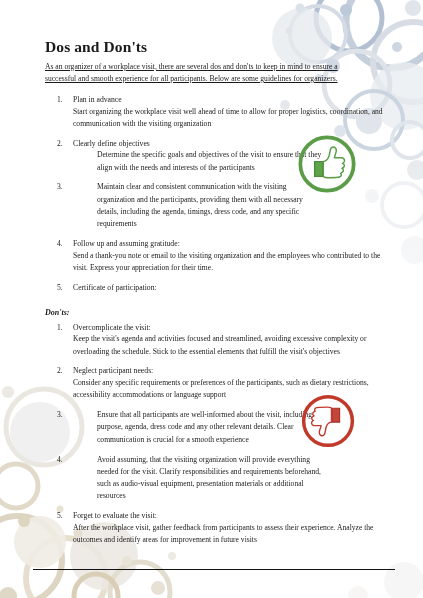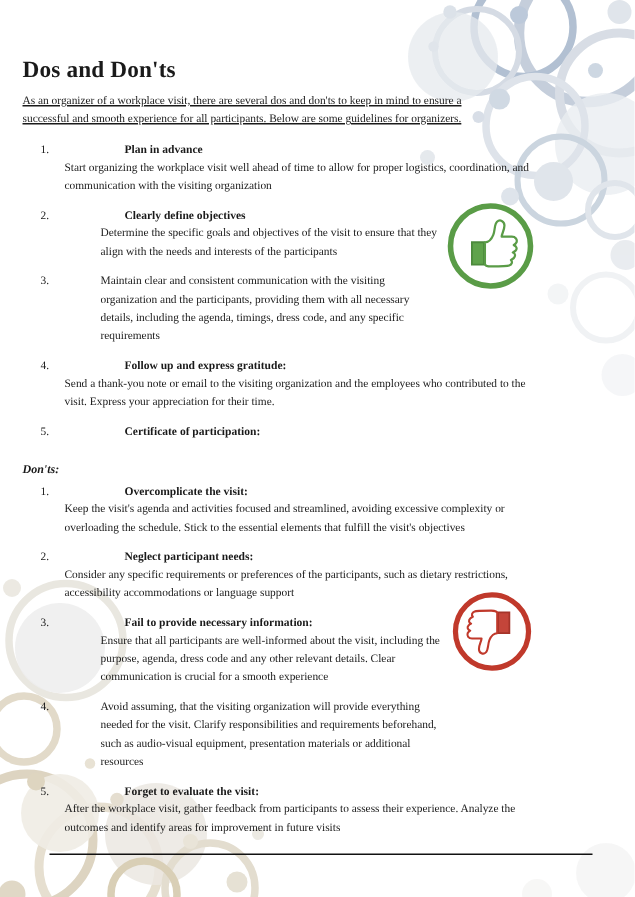--- a/index.html
+++ b/index.html
@@ -24,21 +24,21 @@
     height: 598px;
     z-index: 0;
     pointer-events: none;
   }
 
   
   .page {
     position: absolute;
     inset: 0;
     z-index: 2;
-    padding: 38px 33px 0 15px;
+    padding: 38px 33px 0 45px;
     box-sizing: border-box;
   }
 
   .doc-title {
     font-family: "Liberation Serif", serif;
     font-size: 15.5px;
     font-weight: bold;
     letter-spacing: .1px;
     margin: 0 0 4px 0;
     line-height: 1.2;
@@ -73,24 +73,23 @@
   ol.items > li::before {
     content: counter(li) ".";
     position: absolute;
     left: -16px;
     top: 0;
     font-size: 7.6px;
     line-height: 1.5;
   }
   .item-title {
     font-size: 7.7px;
-    font-weight: bold;
+    font-weight: normal;
     line-height: 1.5;
     display: block;
-    margin-left: 40px;
   }
   .item-body {
     font-size: 7.6px;
     line-height: 1.62;
     display: block;
     max-width: 318px;
   }
   li.narrow .item-body { max-width: 228px; margin-left: 24px; }
 
   .spacer-donts { height: 7px; }
@@ -225,42 +224,41 @@
       <span class="item-body">Start organizing the workplace visit well ahead of time to allow for proper logistics, coordination, and communication with the visiting organization</span>
     </li>
     <li class="narrow">
       <span class="item-title">Clearly define objectives</span>
       <span class="item-body">Determine the specific goals and objectives of the visit to ensure that they align with the needs and interests of the participants</span>
     </li>
     <li class="narrow">
       <span class="item-body">Maintain clear and consistent communication with the visiting organization and the participants, providing them with all necessary details, including the agenda, timings, dress code, and any specific requirements</span>
     </li>
     <li>
-      <span class="item-title">Follow up and express gratitude:</span>
+      <span class="item-title">Follow up and assuming gratitude:</span>
       <span class="item-body">Send a thank-you note or email to the visiting organization and the employees who contributed to the visit. Express your appreciation for their time.</span>
     </li>
     <li>
       <span class="item-title">Certificate of participation:</span>
     </li>
   </ol>
 
   <div class="spacer-donts"></div>
 
   <div class="section-head">Don'ts:</div>
   <ol class="items">
     <li>
       <span class="item-title">Overcomplicate the visit:</span>
       <span class="item-body">Keep the visit's agenda and activities focused and streamlined, avoiding excessive complexity or overloading the schedule. Stick to the essential elements that fulfill the visit's objectives</span>
     </li>
     <li>
       <span class="item-title">Neglect participant needs:</span>
       <span class="item-body">Consider any specific requirements or preferences of the participants, such as dietary restrictions, accessibility accommodations or language support</span>
     </li>
     <li class="narrow">
-      <span class="item-title">Fail to provide necessary information:</span>
       <span class="item-body">Ensure that all participants are well-informed about the visit, including the purpose, agenda, dress code and any other relevant details. Clear communication is crucial for a smooth experience</span>
     </li>
     <li class="narrow">
       <span class="item-body">Avoid assuming, that the visiting organization will provide everything needed for the visit. Clarify responsibilities and requirements beforehand, such as audio-visual equipment, presentation materials or additional resources</span>
     </li>
     <li>
       <span class="item-title">Forget to evaluate the visit:</span>
       <span class="item-body">After the workplace visit, gather feedback from participants to assess their experience. Analyze the outcomes and identify areas for improvement in future visits</span>
     </li>
 

